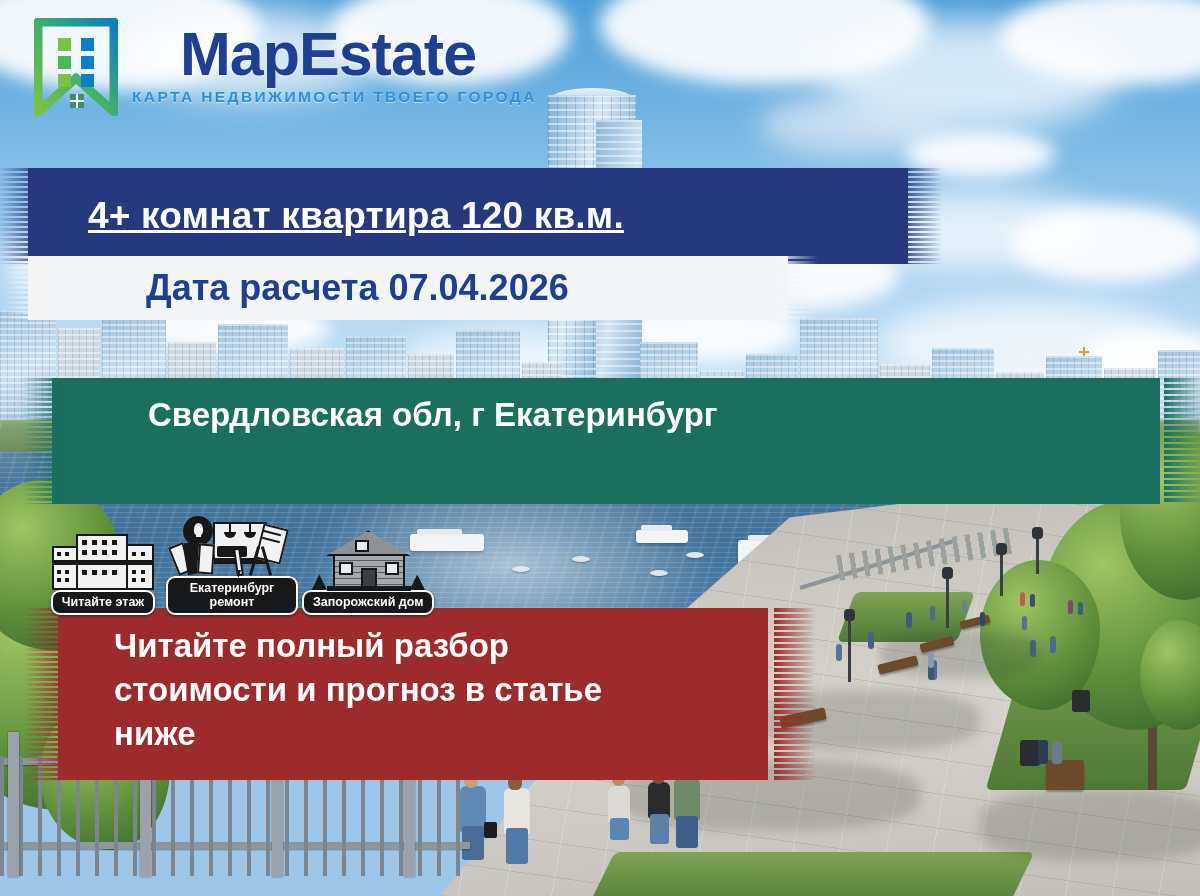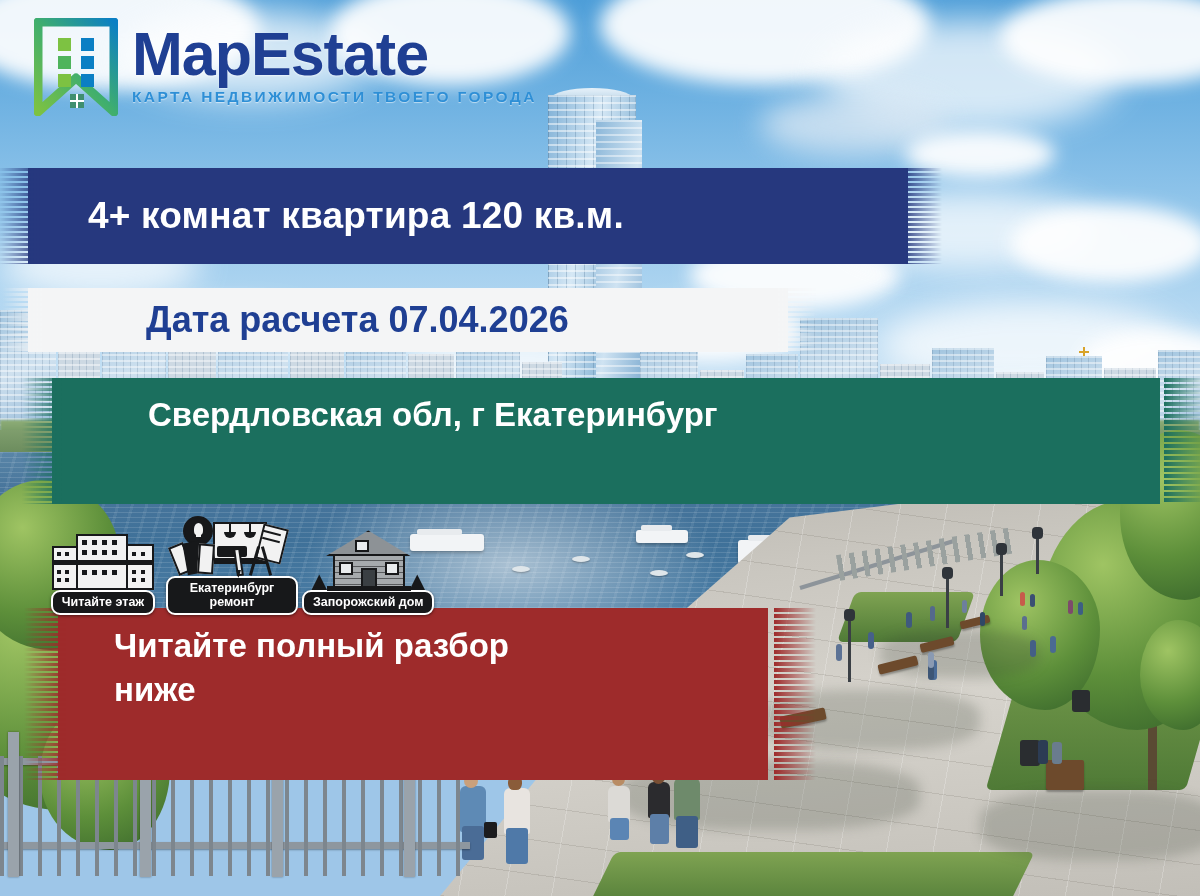--- a/index.html
+++ b/index.html
@@ -96,44 +96,44 @@
   .fence .rail{position:absolute;left:0;width:100%;height:7px;background:#8e979f;box-shadow:0 1px 2px rgba(0,0,0,.35);}
   .fence .bars{position:absolute;left:0;top:10px;width:100%;height:120px;
     background-image:repeating-linear-gradient(to right,#7d868e 0 4px,transparent 4px 19px);}
   .fence .post{position:absolute;top:-14px;width:11px;height:145px;background:#9aa3ab;box-shadow:0 0 2px rgba(0,0,0,.4);}
 
   
   .logo{position:absolute;left:34px;top:18px;display:flex;align-items:flex-start;z-index:20;}
   .logo-mark{position:relative;width:84px;height:98px;flex:none;}
   .logo-words{margin-left:14px;padding-top:8px;}
   .logo-title{font-size:61px;line-height:.95;font-weight:700;color:#1f3f93;letter-spacing:-1px;
-    text-shadow:0 1px 2px rgba(255,255,255,.6);}
+    text-shadow:0 1px 2px rgba(255,255,255,.6);margin-left:48px;}
   .logo-title b{font-weight:800;}
   .logo-sub{margin-top:4px;font-size:15.5px;letter-spacing:2.4px;font-weight:700;color:#2e8fd6;
     text-shadow:0 1px 1px rgba(255,255,255,.55);}
 
   
   .banner{position:absolute;z-index:15;display:flex;align-items:center;}
   .brush{position:absolute;inset:0;}
   .brush:before,.brush:after{content:"";position:absolute;top:0;bottom:0;width:42px;}
   .banner .txt{position:relative;z-index:2;font-weight:700;}
 
   
   #b-rooms{left:28px;top:168px;width:880px;height:96px;}
   #b-rooms .brush{background:var(--c);}
   #b-rooms .brush:before{left:-30px;background:
       repeating-linear-gradient(to bottom,var(--c) 0 3px,transparent 3px 5px);
       -webkit-mask-image:linear-gradient(to right,transparent,#000);mask-image:linear-gradient(to right,transparent,#000);}
   #b-rooms .brush:after{right:-34px;background:
       repeating-linear-gradient(to bottom,var(--c) 0 3px,transparent 3px 5px);
       -webkit-mask-image:linear-gradient(to left,transparent,#000);mask-image:linear-gradient(to left,transparent,#000);}
-  #b-rooms .txt{color:#fff;font-size:37px;padding-left:60px;letter-spacing:.2px;}
-
-  
-  #b-date{left:28px;top:288px;width:760px;height:64px;}
+  #b-rooms .txt{color:#fff;font-size:37px;padding-left:60px;letter-spacing:.2px;text-decoration:underline;}
+
+  
+  #b-date{left:28px;top:256px;width:760px;height:64px;}
   #b-date .brush{background:var(--c);}
   #b-date .brush:before{left:-26px;background:
       repeating-linear-gradient(to bottom,var(--c) 0 3px,transparent 3px 5px);
       -webkit-mask-image:linear-gradient(to right,transparent,#000);mask-image:linear-gradient(to right,transparent,#000);}
   #b-date .brush:after{right:-30px;background:
       repeating-linear-gradient(to bottom,var(--c) 0 3px,transparent 3px 5px);
       -webkit-mask-image:linear-gradient(to left,transparent,#000);mask-image:linear-gradient(to left,transparent,#000);}
   #b-date .txt{color:#1f3f93;font-size:36px;padding-left:118px;}
 
   
@@ -426,20 +426,21 @@
     <div class="brush"></div>
     <div class="txt">
       <div>Свердловская обл, г Екатеринбург</div>
     </div>
   </div>
 
   <div class="banner" id="b-cta" style="--c:#9e2b2b;">
     <div class="brush"></div>
     <div class="txt">
       <div>Читайте полный разбор</div>
+      <div>стоимости и прогноз в статье</div>
       <div>ниже</div>
     </div>
   </div>
 
   <div class="badges">
 
     <div class="badge">
       <div class="art">
         <div class="blk" style="left:8px;top:16px;width:26px;height:44px;"></div>
         <div class="blk" style="left:32px;top:4px;width:52px;height:56px;"></div>

